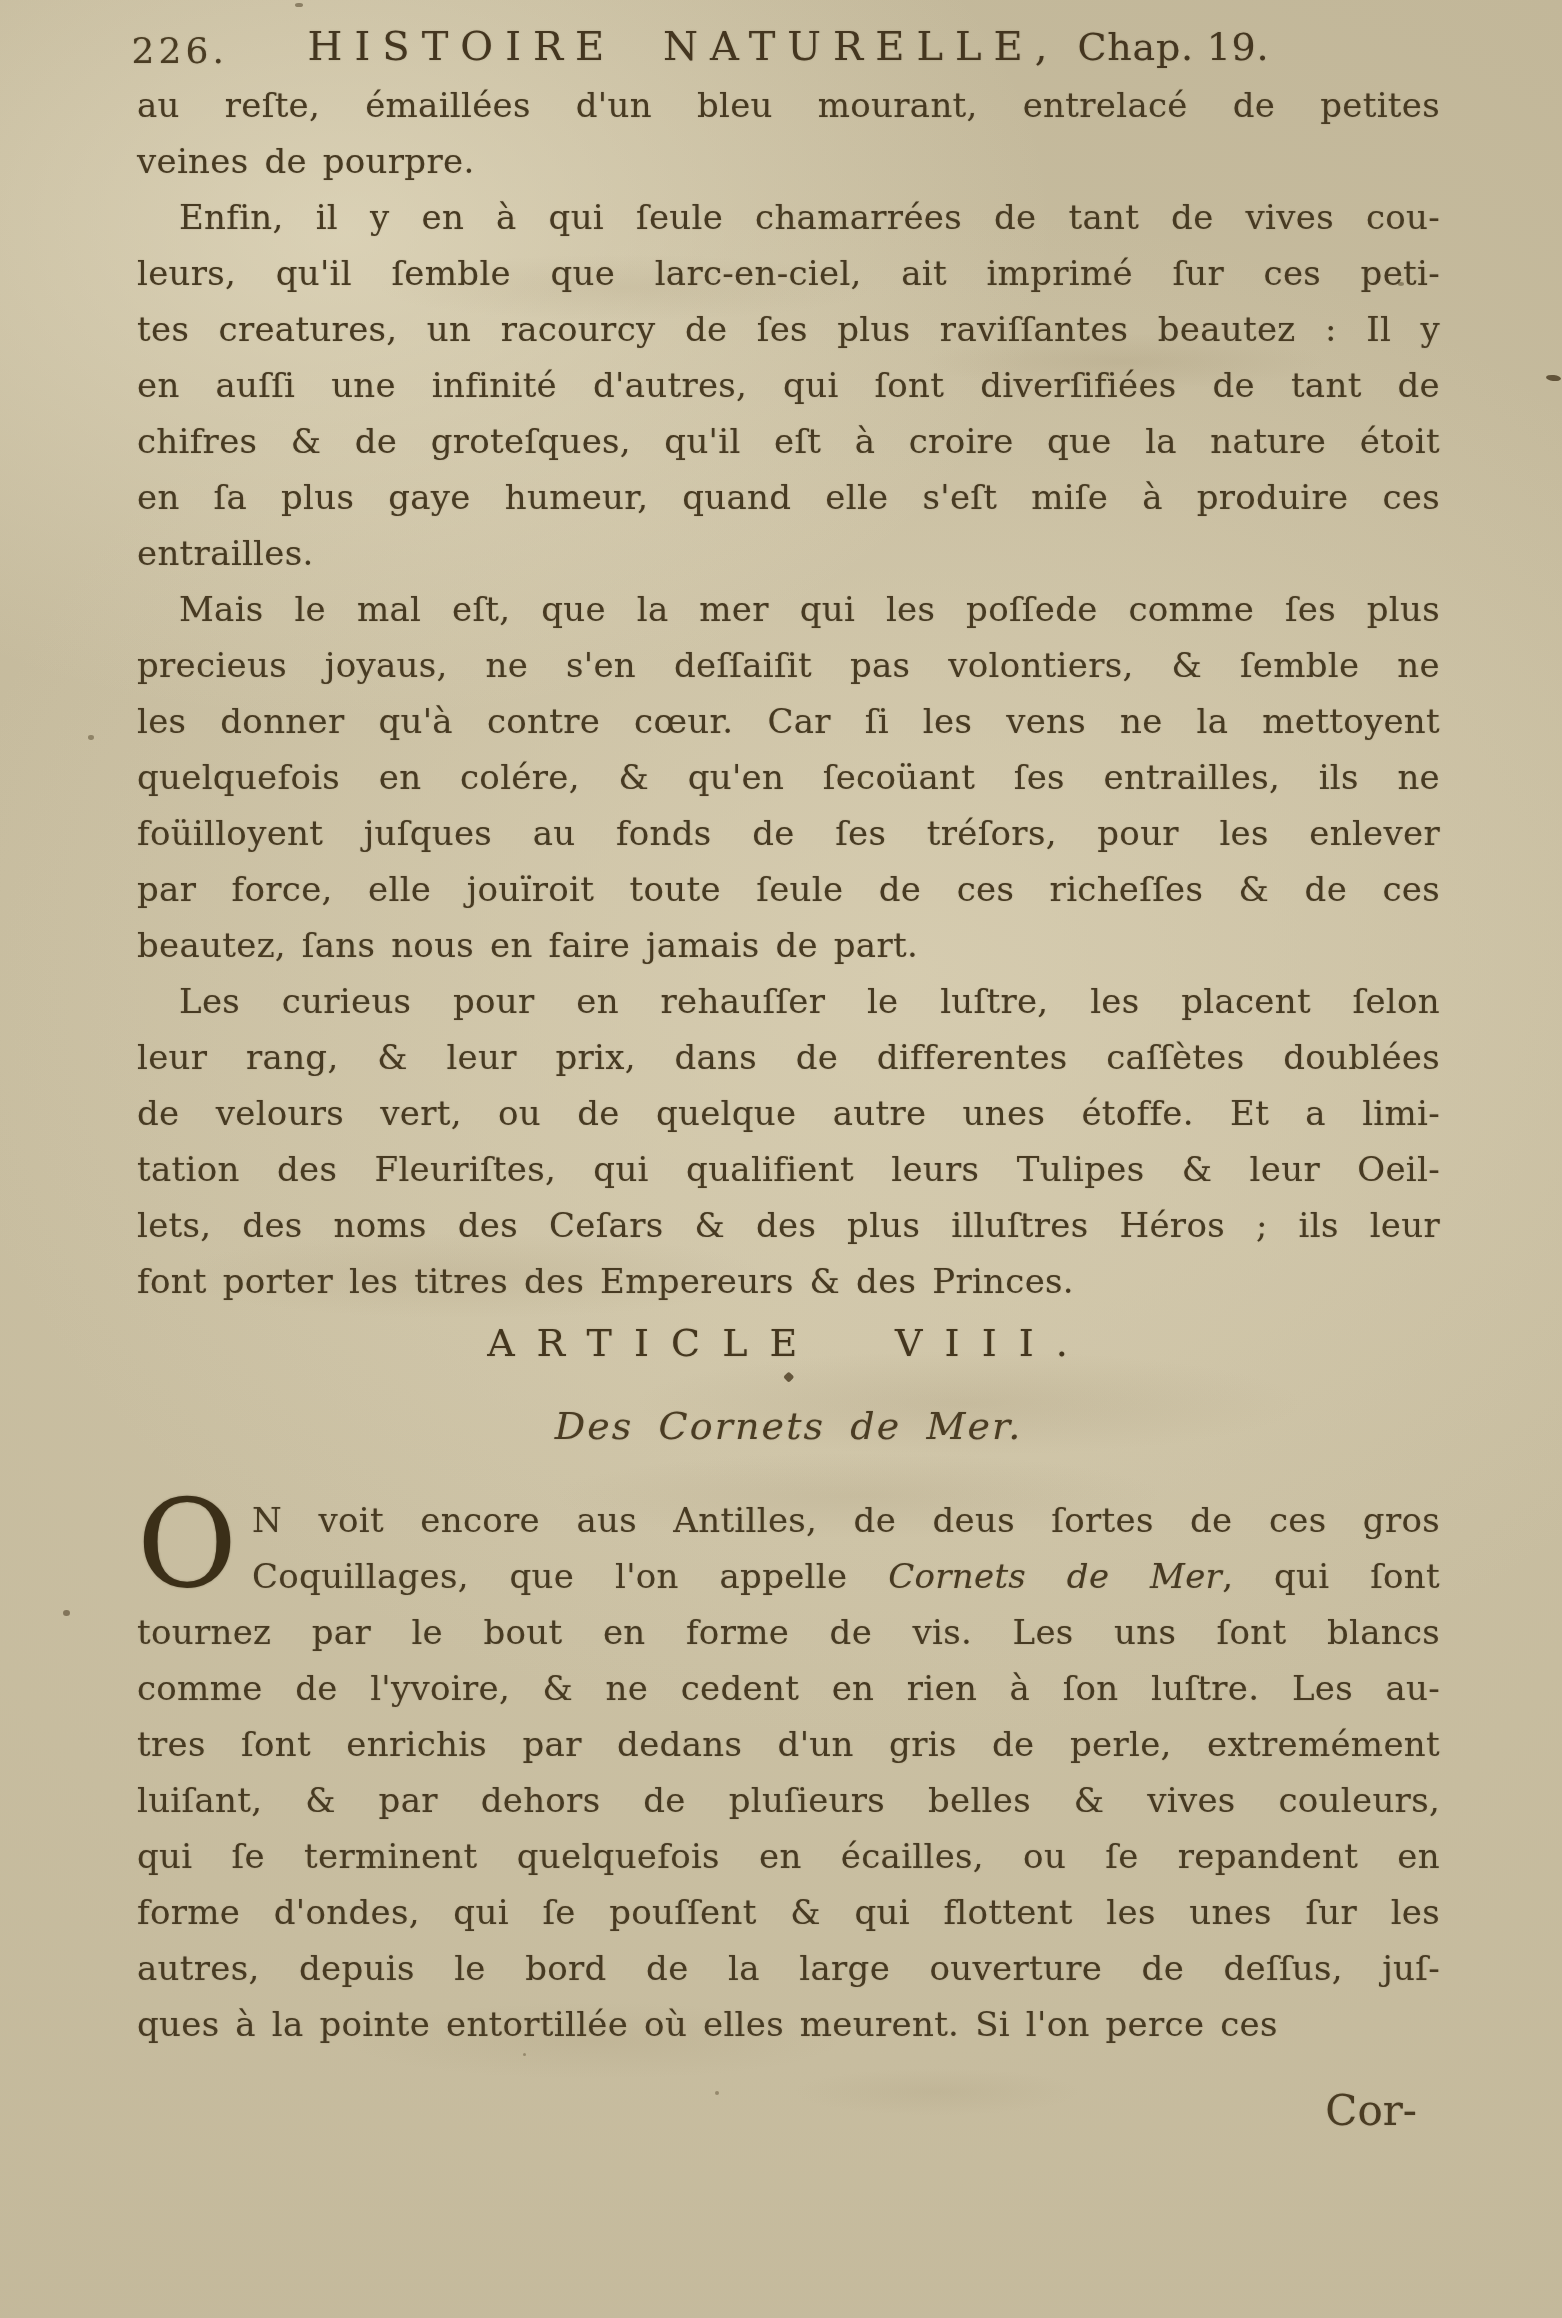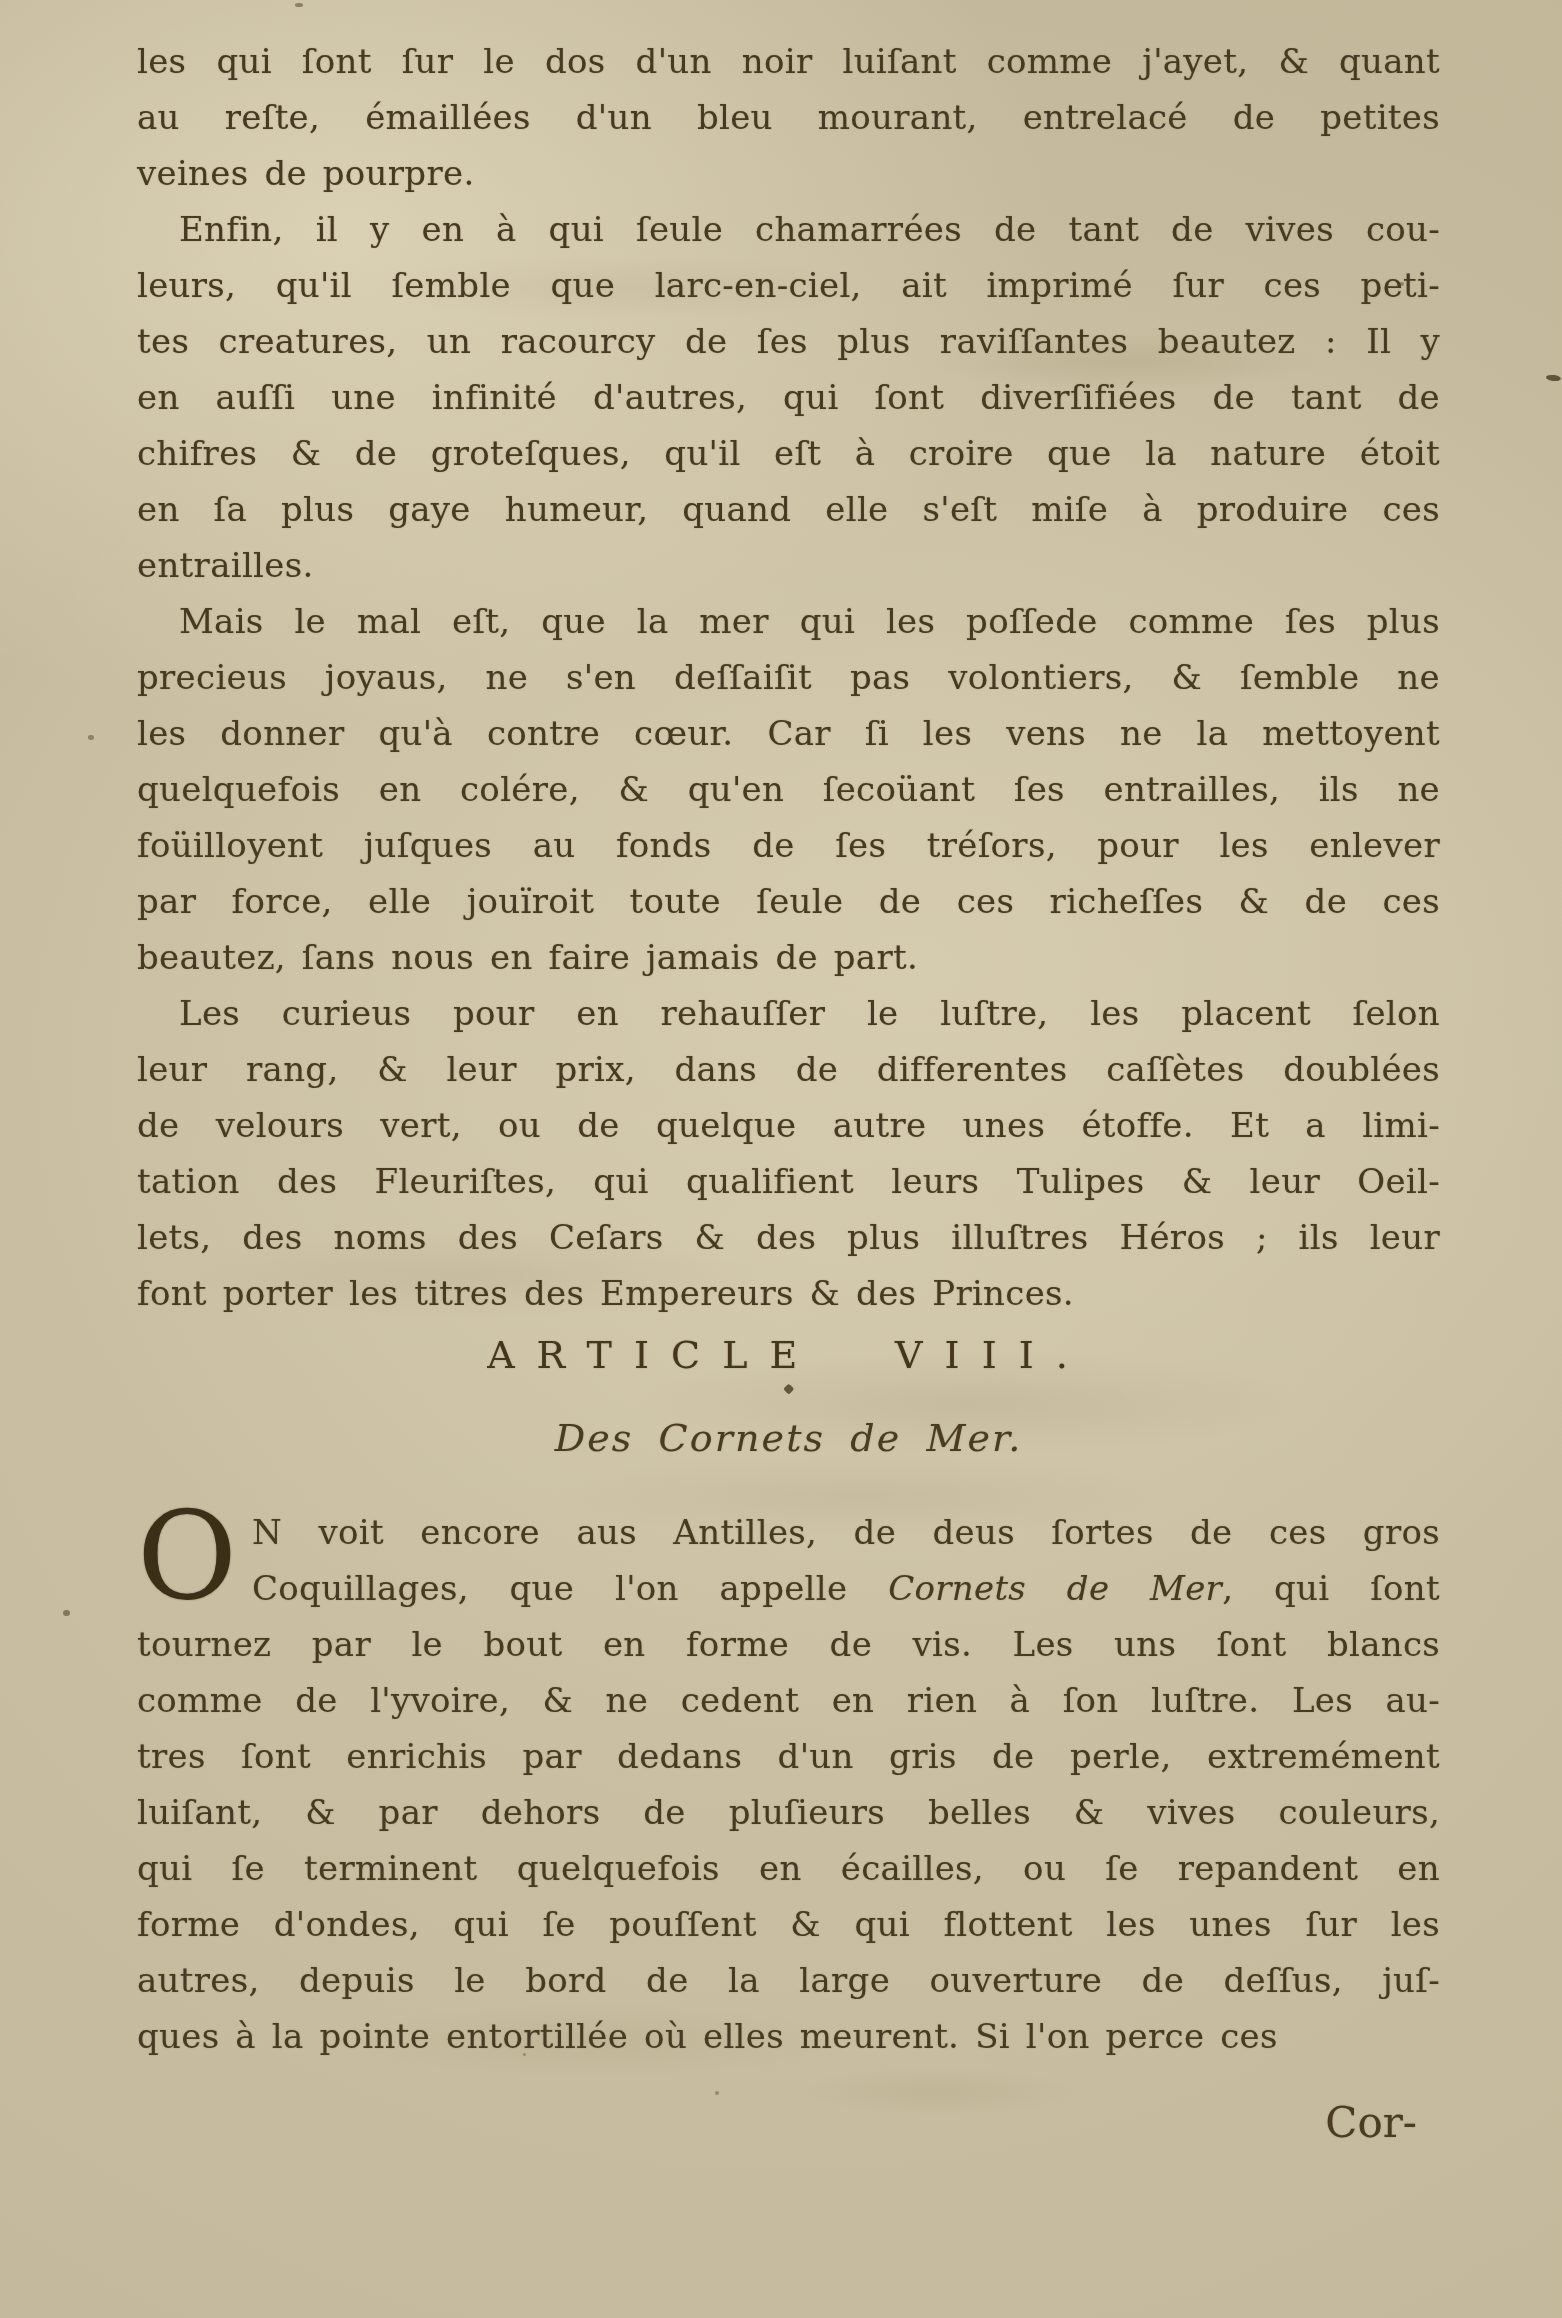--- a/index.html
+++ b/index.html
@@ -113,24 +113,27 @@
   .speck.s7{left:1398px;top:282px;width:6.2px;height:4.1px;opacity:.45;}
 </style>
 </head>
 <body>
 
 <div class="page">
   <div class="ghosts"></div>
 
   <div class="content">
 
+    <div class="header">
+      <span class="pagenum">226.</span>
+      <div class="title-wrap"><span class="title-caps">HISTOIRE NATURELLE,</span><span class="chap">Chap. 19.</span></div>
+    </div>
 
     <div class="body1">
         <div class="para">
-          <div class="line">les qui ſont ſur le dos d'un noir luiſant comme j'ayet, &amp; quant</div>
           <div class="line">au reſte, émaillées d'un bleu mourant, entrelacé de petites</div>
           <div class="line last">veines de pourpre.</div>
         </div>
         <div class="para indent">
           <div class="line">Enfin, il y en à qui ſeule chamarrées de tant de vives cou-</div>
           <div class="line">leurs, qu'il ſemble que larc-en-ciel, ait imprimé ſur ces peti-</div>
           <div class="line">tes creatures, un racourcy de ſes plus raviſſantes beautez : Il y</div>
           <div class="line">en auſſi une infinité d'autres, qui ſont diverſifiées de tant de</div>
           <div class="line">chifres &amp; de groteſques, qu'il eſt à croire que la nature étoit</div>
           <div class="line">en ſa plus gaye humeur, quand elle s'eſt miſe à produire ces</div>

